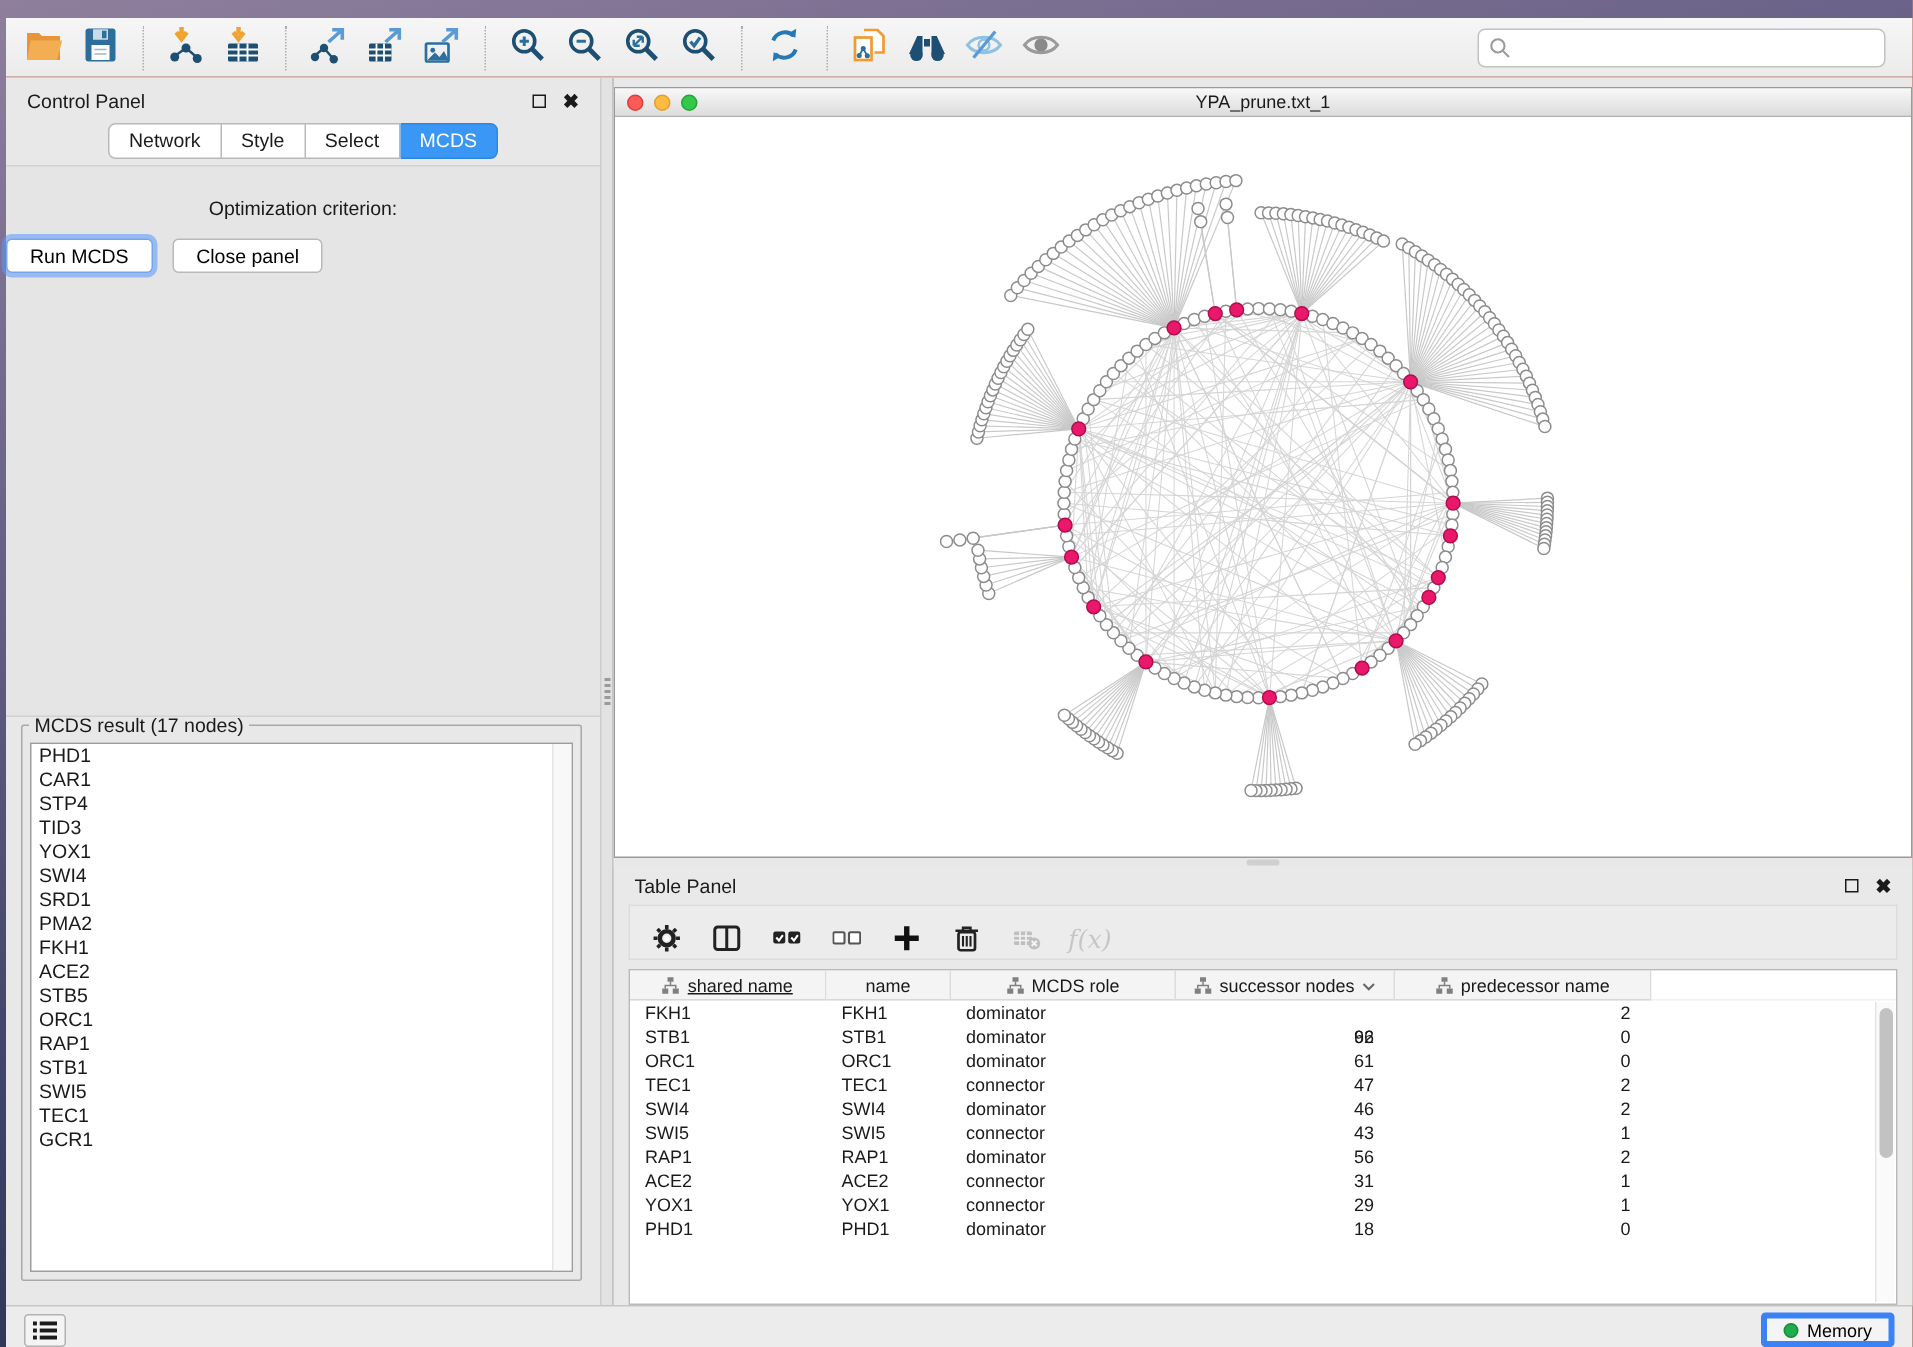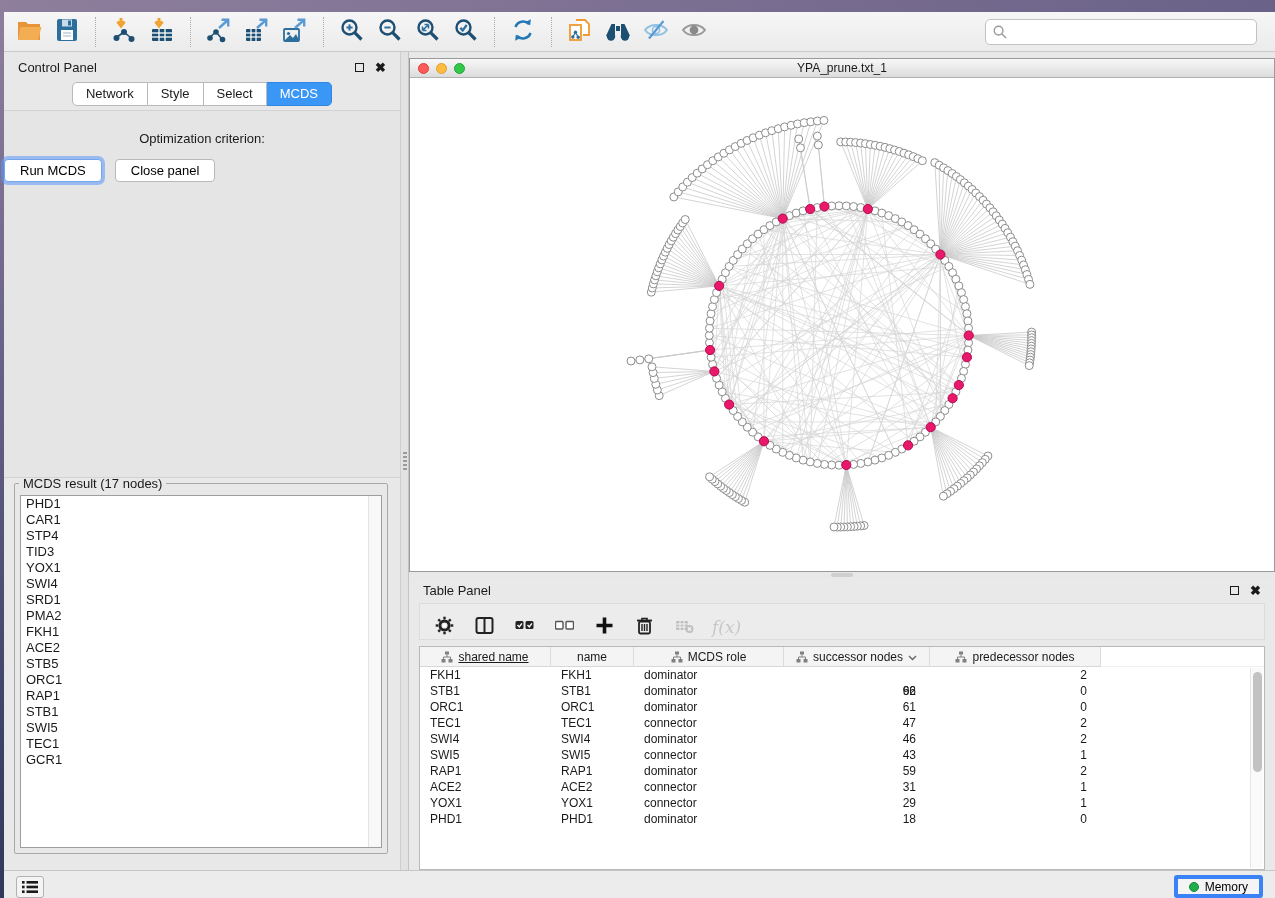--- a/index.html
+++ b/index.html
@@ -1079,21 +1079,21 @@
               </div>
               <div class="th" style="width: 171px;">
                 <span class="hdricon">
                   <svg width="12" height="12" viewBox="0 0 12 12">
                     <rect x="4" y="0.5" width="4" height="3" fill="#808080"></rect>
                     <rect x="0.5" y="8" width="4" height="3.5" fill="#808080"></rect>
                     <rect x="7.5" y="8" width="4" height="3.5" fill="#808080"></rect>
                     <path d="M6 3.5V6M2.5 8V6h7v2" stroke="#808080" fill="none"></path>
                   </svg>
                 </span>
-                <span>predecessor nodes</span>
+                <span>predecessor name</span>
               </div>
               <div class="th-fill"></div>
             </div>
           <div id="tp-body">
               <div class="tr">
                 <div class="td" style="width: 131px; padding: 0px 0px 0px 10px;">FKH1</div>
                 <div class="td" style="width: 83px; padding: 0px 0px 0px 10px;">FKH1</div>
                 <div class="td" style="width: 150px; padding: 0px 0px 0px 10px;">dominator</div>
                 <div class="td num" style="width: 146px; padding: 0px 14px 0px 0px; margin-top: 32px;">96</div>
                 <div class="td num" style="width: 171px; padding: 0px 14px 0px 0px;">2</div>
@@ -1130,21 +1130,21 @@
                 <div class="td" style="width: 131px; padding: 0px 0px 0px 10px;">SWI5</div>
                 <div class="td" style="width: 83px; padding: 0px 0px 0px 10px;">SWI5</div>
                 <div class="td" style="width: 150px; padding: 0px 0px 0px 10px;">connector</div>
                 <div class="td num" style="width: 146px; padding: 0px 14px 0px 0px;">43</div>
                 <div class="td num" style="width: 171px; padding: 0px 14px 0px 0px;">1</div>
               </div>
               <div class="tr">
                 <div class="td" style="width: 131px; padding: 0px 0px 0px 10px;">RAP1</div>
                 <div class="td" style="width: 83px; padding: 0px 0px 0px 10px;">RAP1</div>
                 <div class="td" style="width: 150px; padding: 0px 0px 0px 10px;">dominator</div>
-                <div class="td num" style="width: 146px; padding: 0px 14px 0px 0px;">59</div>
+                <div class="td num" style="width: 146px; padding: 0px 14px 0px 0px;">56</div>
                 <div class="td num" style="width: 171px; padding: 0px 14px 0px 0px;">2</div>
               </div>
               <div class="tr">
                 <div class="td" style="width: 131px; padding: 0px 0px 0px 10px;">ACE2</div>
                 <div class="td" style="width: 83px; padding: 0px 0px 0px 10px;">ACE2</div>
                 <div class="td" style="width: 150px; padding: 0px 0px 0px 10px;">connector</div>
                 <div class="td num" style="width: 146px; padding: 0px 14px 0px 0px;">31</div>
                 <div class="td num" style="width: 171px; padding: 0px 14px 0px 0px;">1</div>
               </div>
               <div class="tr">

